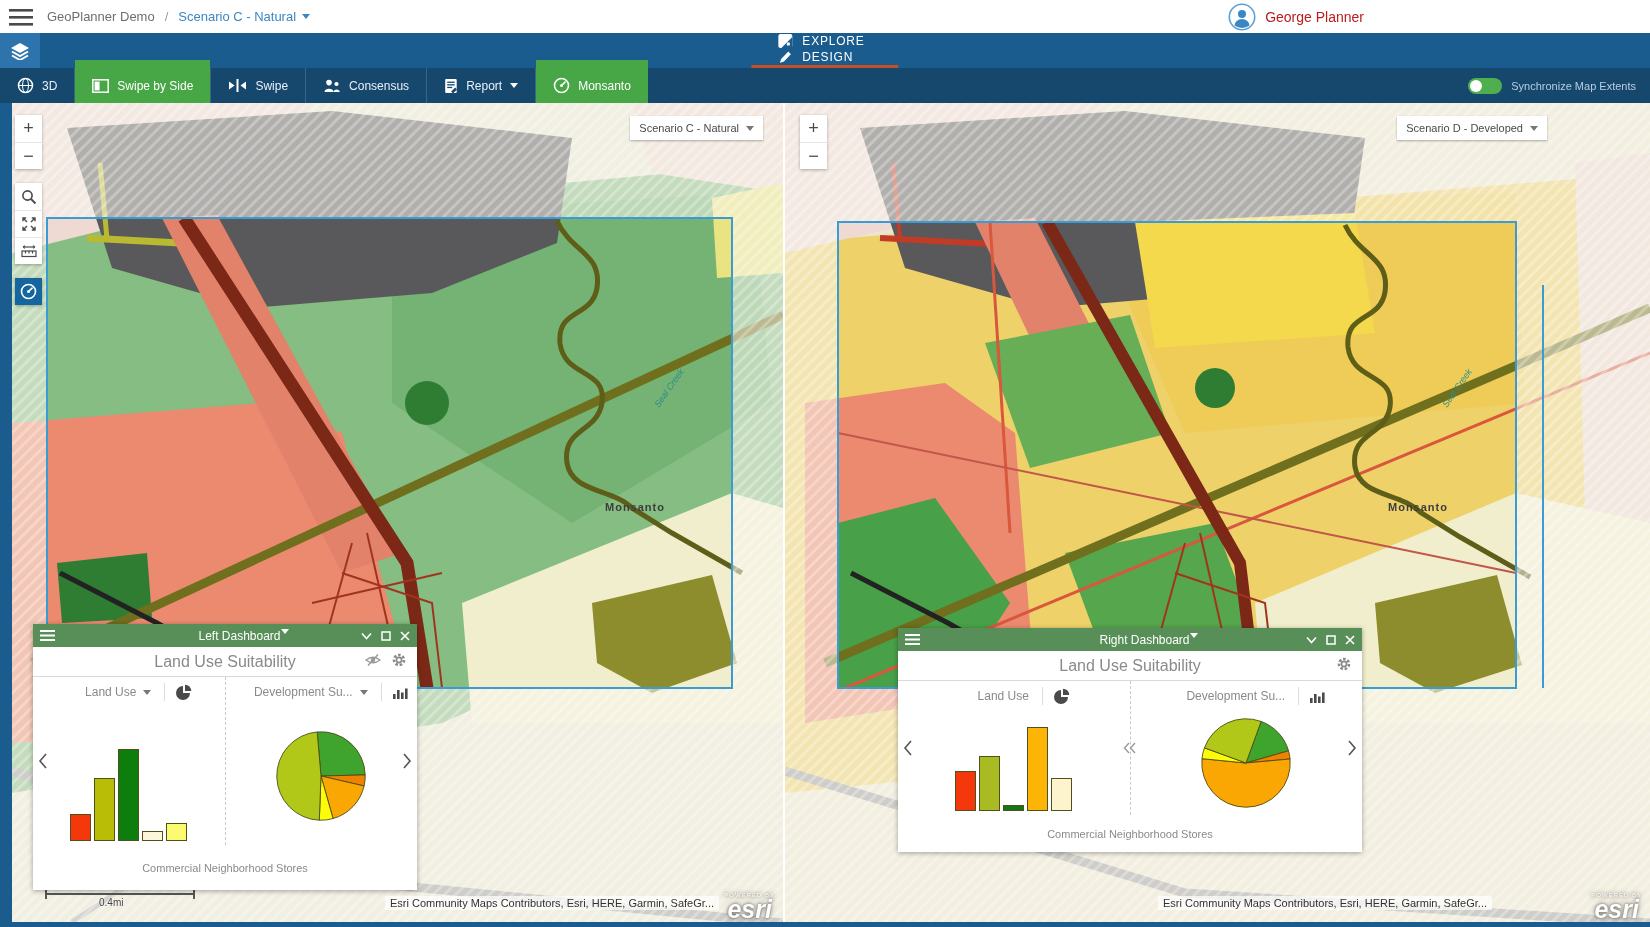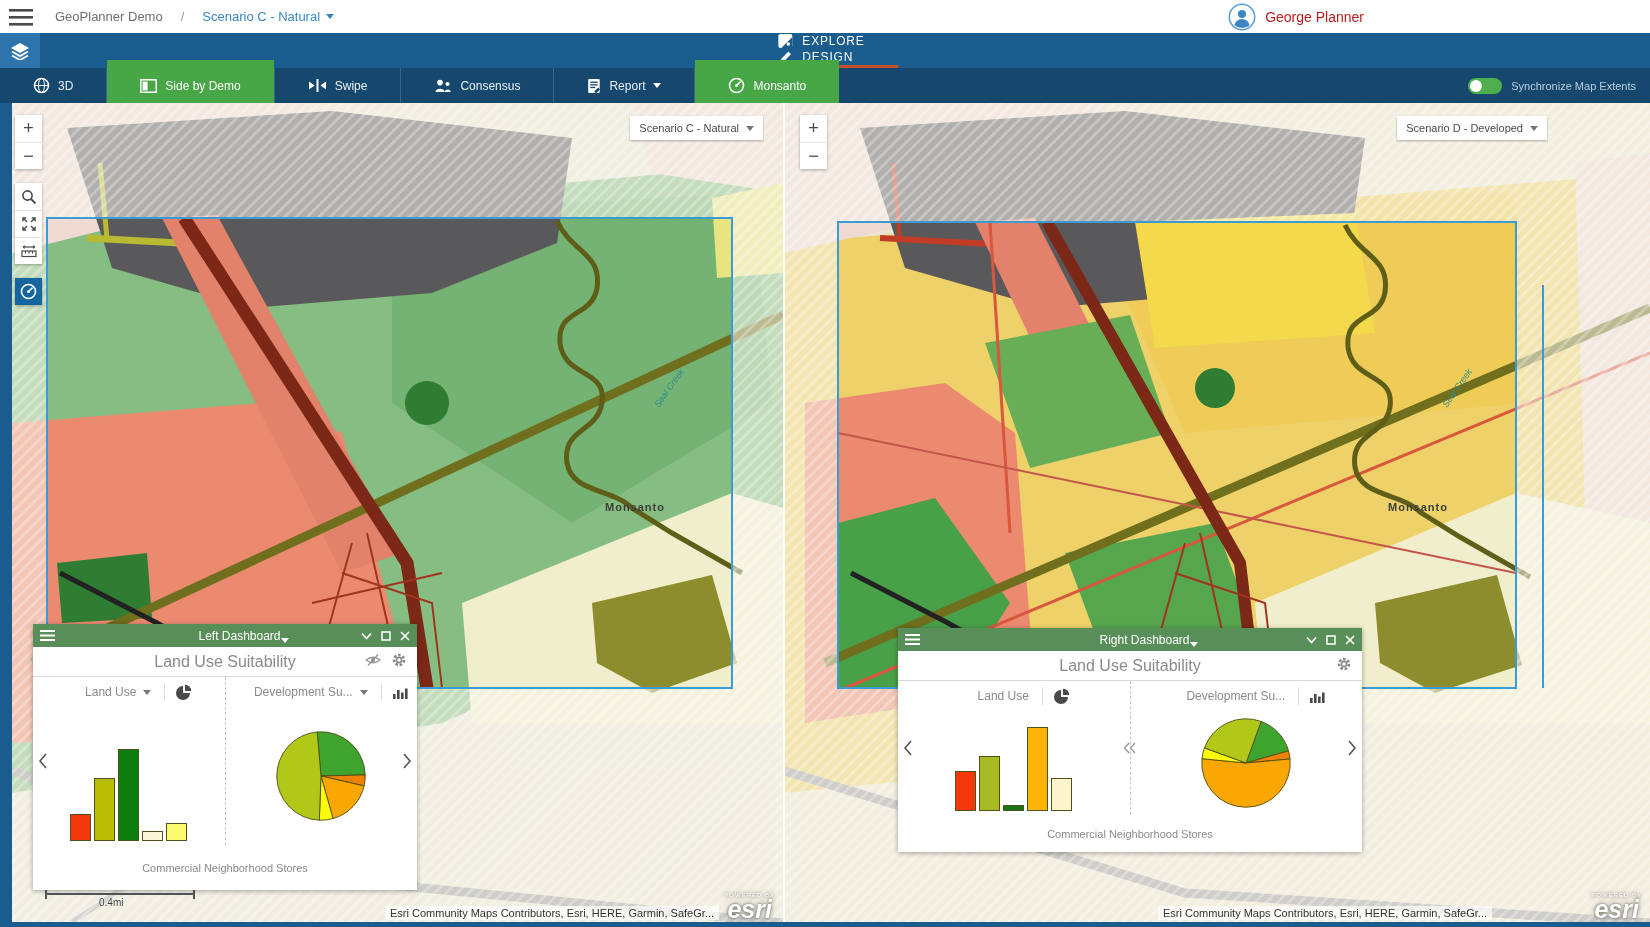--- a/index.html
+++ b/index.html
@@ -2,21 +2,21 @@
 <html><head>
 <meta charset="utf-8">
 <style>
   html,body{margin:0;padding:0;background:#fff;}
   .page{position:relative;width:1650px;height:927px;overflow:hidden;
         font-family:"Liberation Sans",sans-serif;background:#fff;}
   .page *{box-sizing:border-box;}
 
   
   .topbar{position:absolute;left:0;top:0;width:1456px;height:33px;background:#fff;
-          display:flex;align-items:center;gap:8px;}
+          display:flex;align-items:center;}
   .hamb{margin-left:9px;width:26px;height:18px;cursor:pointer;display:flex;align-items:center;}
   .app-title{margin-left:12px;font-size:13px;color:#6e6e6e;}
   .crumb-sep{margin:0 10px;font-size:13px;color:#9a9a9a;}
   .scn-link{display:inline-flex;align-items:center;gap:6px;font-size:13px;color:#3a87c4;cursor:pointer;}
   .user{margin-left:auto;margin-right:92px;display:flex;align-items:center;gap:9px;cursor:pointer;}
   .user-name{font-size:14px;color:#b91c1c;}
 
   .caret{width:0;height:0;border-left:4px solid transparent;border-right:4px solid transparent;
          border-top:5px solid #4a4a4a;display:inline-block;}
   .caret-blue{border-top-color:#3a87c4;}
@@ -27,21 +27,21 @@
   .navbar{position:absolute;left:0;top:33px;width:1650px;height:35px;background:#1b5c8e;display:flex;}
   .layers-btn{width:40px;height:35px;background:#2d74ad;display:flex;align-items:center;justify-content:center;cursor:pointer;}
   .tabs{position:absolute;left:50%;transform:translateX(-50%);height:35px;display:flex;flex-direction:column;}
   .tab{display:flex;align-items:center;gap:9px;padding:0 26px;color:#fff;font-size:12px;
        letter-spacing:.8px;cursor:pointer;height:35px;}
   .tab.active{background:#16486e;border-top:3px solid #c2512b;}
 
   
   .toolbar{position:absolute;left:0;top:68px;width:1650px;height:35px;background:#16486e;
            display:flex;align-items:center;color:#e9eff6;font-size:12px;}
-  .titem{display:flex;align-items:center;gap:8px;padding:0 33px;height:51px;cursor:pointer;white-space:nowrap;}
+  .titem{display:flex;align-items:center;gap:8px;padding:0 17px;height:51px;cursor:pointer;white-space:nowrap;}
   .titem.active{background:#47a645;color:#fff;}
   .tsep{width:1px;height:35px;background:rgba(255,255,255,.16);}
   .sync{margin-left:auto;margin-right:14px;display:flex;align-items:center;gap:9px;}
   .sync-label{font-size:11px;color:#b9cde0;}
   .toggle{width:34px;height:16px;border-radius:9px;background:#4fae4d;position:relative;cursor:pointer;}
   .toggle .knob{position:absolute;left:2px;top:2px;width:12px;height:12px;border-radius:50%;background:#fff;}
 
   
   .leftstrip{position:absolute;left:0;top:103px;width:12px;height:819px;background:#1b5c8e;}
   .bottomstrip{position:absolute;left:0;top:922px;width:1650px;height:5px;background:#1b5c8e;}
@@ -57,21 +57,21 @@
             font-size:18px;cursor:pointer;}
   .tool-btn+.tool-btn{border-top:1px solid #e6e6e6;}
   .tool-blue{width:27px;height:27px;background:#15669f;display:flex;align-items:center;justify-content:center;
              box-shadow:0 1px 3px rgba(0,0,0,.3);cursor:pointer;}
 
   .scn{position:absolute;top:13px;height:24px;background:#fff;display:flex;align-items:center;gap:7px;
        font-size:11px;color:#4a4a4a;box-shadow:0 1px 2px rgba(0,0,0,.3);padding:0 9px;cursor:pointer;white-space:nowrap;}
   .scn-l{right:20px;}
   .scn-r{right:103px;}
 
-  .attr{position:absolute;bottom:2px;background:rgba(255,255,255,.7);font-size:11px;color:#323232;
+  .attr{position:absolute;bottom:12px;background:rgba(255,255,255,.7);font-size:11px;color:#323232;
         padding:1px 5px;white-space:nowrap;}
   .attr-l{right:64px;}
   .attr-r{right:158px;}
   .esri{position:absolute;bottom:2px;text-align:center;color:#fff;
         text-shadow:0 0 3px rgba(0,0,0,.55),0 0 6px rgba(0,0,0,.35);}
   .esri-l{right:8px;} .esri-r{right:8px;}
   .powered{font-size:6px;letter-spacing:1px;}
   .esri-word{font-size:25px;font-weight:bold;font-style:italic;line-height:22px;}
 
   .scalebar{position:absolute;left:33px;bottom:14px;width:150px;color:#444;font-size:10px;
@@ -81,21 +81,21 @@
   .scale-line::before{left:0;} .scale-line::after{right:0;}
   .scale-km{margin-left:58px;} .scale-mi{margin-left:54px;}
 
   
   .dash{position:absolute;background:#fff;box-shadow:0 1px 5px rgba(0,0,0,.35);display:flex;flex-direction:column;}
   .dash-left{left:33px;top:624px;width:384px;height:266px;}
   .dash-right{left:898px;top:628px;width:464px;height:224px;}
   .dash-header{height:23px;background:#588e58;color:#fff;display:flex;align-items:center;
                padding:0 7px;position:relative;flex:none;}
   .dash-title{position:absolute;left:0;right:0;text-align:center;font-size:12px;
-              display:flex;align-items:flex-end;justify-content:center;cursor:pointer;margin-left:37px;}
+              display:flex;align-items:flex-start;justify-content:center;cursor:pointer;margin-left:37px;}
   .win-icons{margin-left:auto;display:flex;align-items:center;gap:9px;position:relative;z-index:1;}
   .win-icons span{display:flex;cursor:pointer;}
   .dash-sub{height:30px;border-bottom:1px solid #d9d9d9;display:flex;align-items:center;position:relative;flex:none;}
   .sub-title{position:absolute;left:0;right:0;text-align:center;font-size:16px;color:#8a8a8a;}
   .sub-icons{margin-left:auto;margin-right:10px;display:flex;align-items:center;gap:10px;position:relative;z-index:1;}
   .dash-body{flex:1;display:flex;position:relative;min-height:0;}
   .widget{flex:1;display:flex;flex-direction:column;min-width:0;}
   .widget+.widget{border-left:1px dashed #c9c9c9;}
   .widget-head{height:30px;display:flex;align-items:center;justify-content:center;gap:7px;
                font-size:12px;color:#8a8a8a;flex:none;padding-left:20px;}
@@ -188,21 +188,21 @@
         <line x1="1.5" y1="8.5" x2="15.5" y2="8.5" stroke="#fff" stroke-width="1"></line>
       </svg>
       <span>3D</span>
     </div>
     <div class="tsep"></div>
     <div class="titem active">
       <svg width="17" height="14">
         <rect x="0.8" y="0.8" width="15.4" height="12.4" fill="none" stroke="#fff" stroke-width="1.5"></rect>
         <rect x="2.6" y="2.6" width="5" height="8.8" fill="#fff"></rect>
       </svg>
-      <span>Side by Demo</span>
+      <span>Swipe by Side</span>
     </div>
     <div class="tsep"></div>
     <div class="titem">
       <svg width="19" height="13">
         <rect x="8.5" y="0" width="2" height="13" fill="#fff"></rect>
         <polygon points="6.5,6.5 1,2.5 1,10.5" fill="#fff"></polygon>
         <polygon points="12.5,6.5 18,2.5 18,10.5" fill="#fff"></polygon>
       </svg>
       <span>Swipe</span>
     </div>

